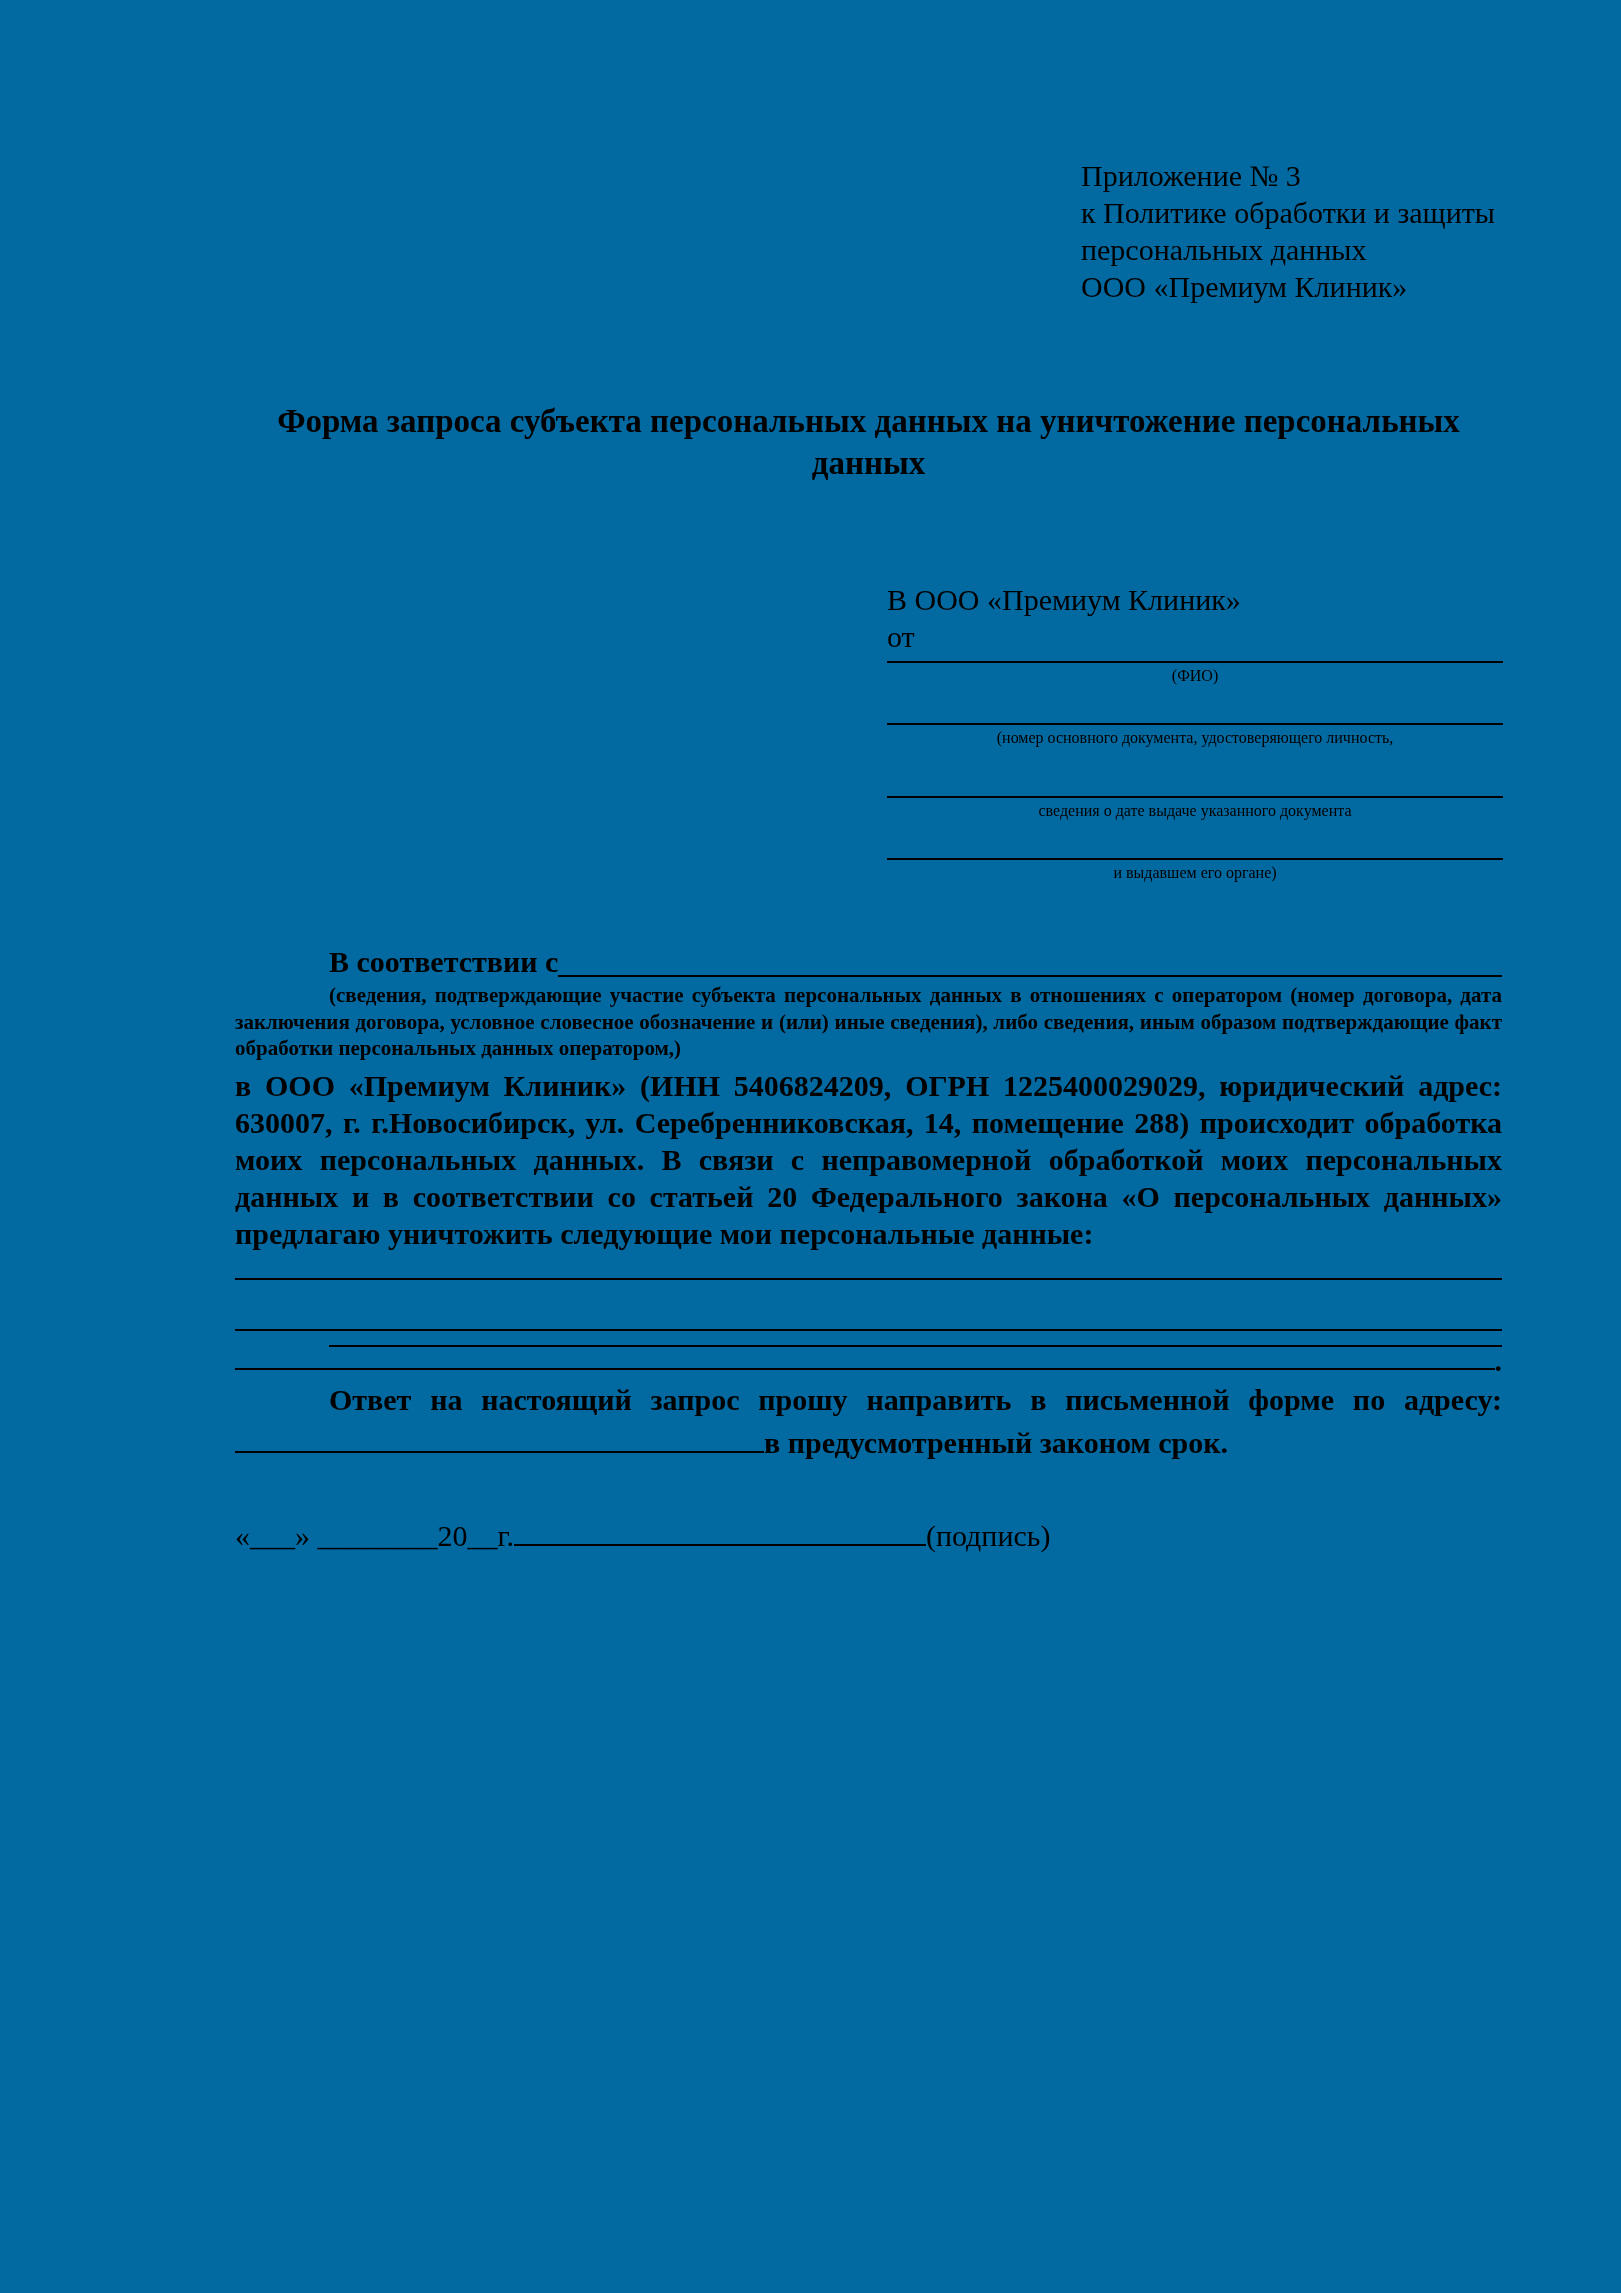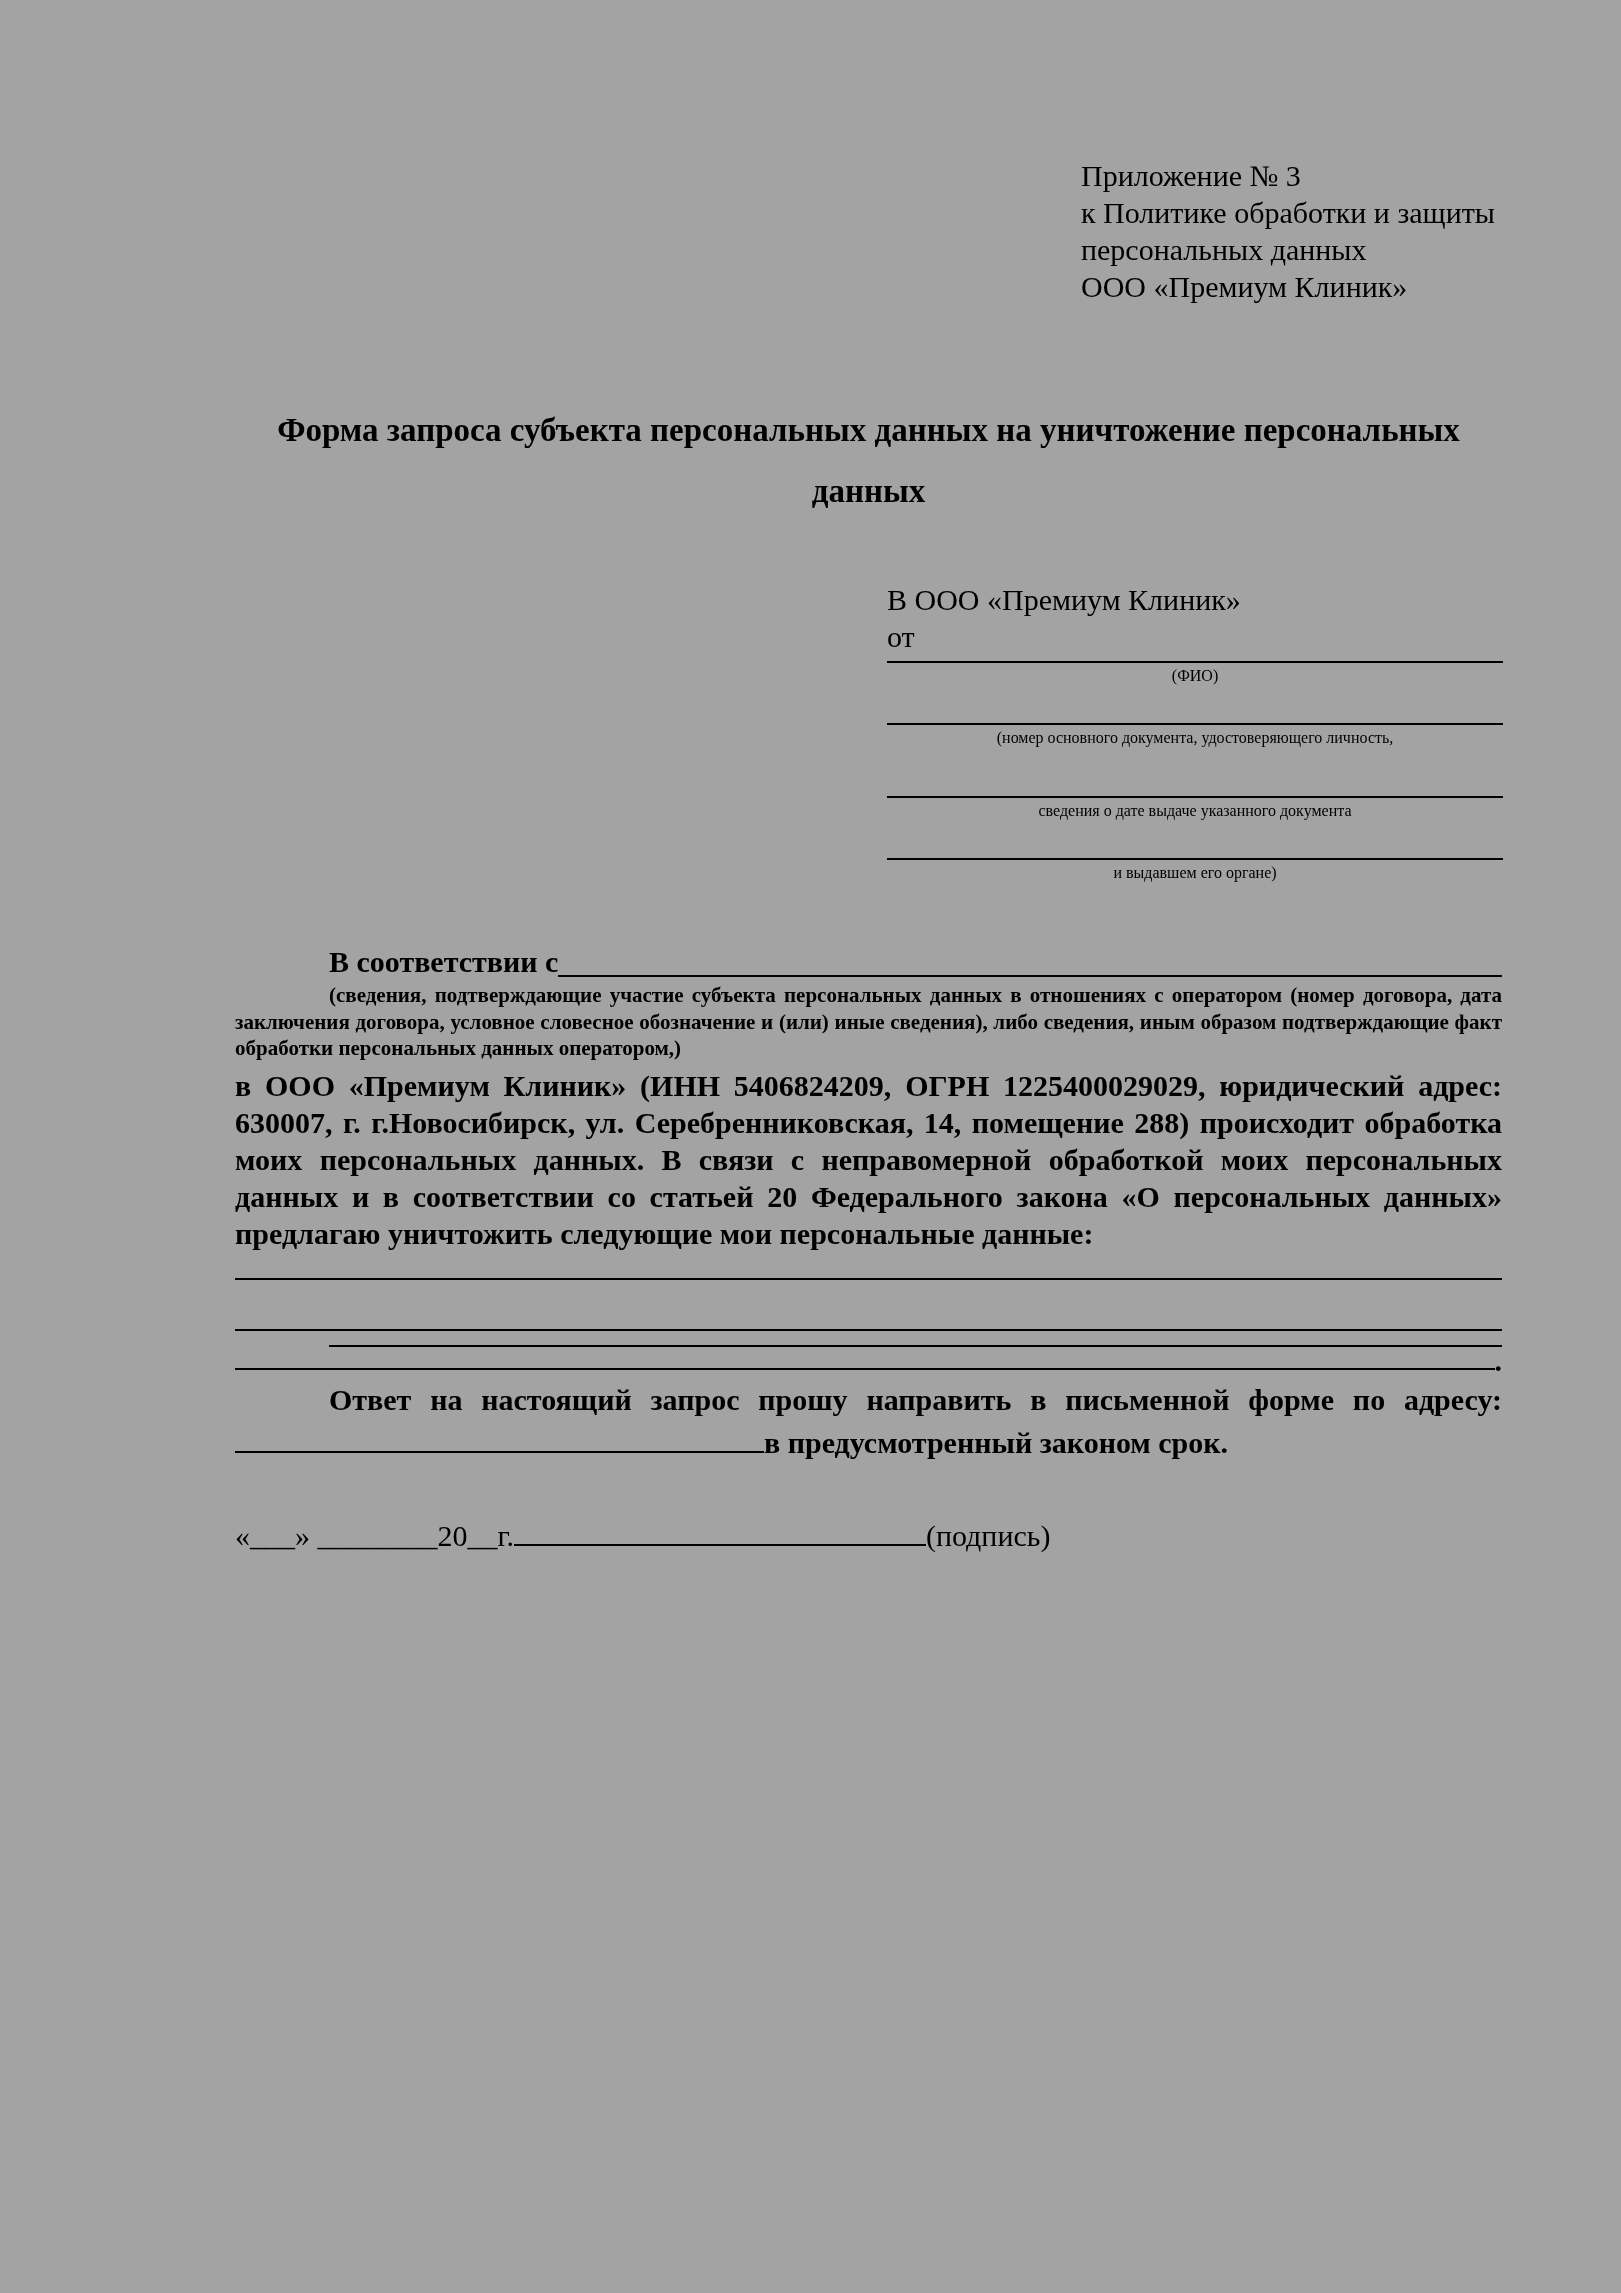--- a/index.html
+++ b/index.html
@@ -1,31 +1,31 @@
 <!DOCTYPE html>
 <html lang="ru"><head>
 <meta charset="utf-8">
 <style>
   html,body{margin:0;padding:0;background:#fff;}
   .page{
     position:relative;
     width:1621px;height:2294px;
-    background:#a3a3a3;color:#000;
+    background:#0369a1;color:#000;
     font-family:"Liberation Serif","DejaVu Serif",serif;
     overflow:hidden;
   }
   
   .appendix{
     position:absolute;left:1081px;top:157px;width:451px;
     font-size:30px;line-height:37px;
   }
   
   .doc-title{
     position:absolute;left:235px;top:400px;width:1267px;
-    text-align:center;font-weight:bold;font-size:33px;line-height:61px;
+    text-align:center;font-weight:bold;font-size:33px;line-height:42px;
   }
   
   .addressee{
     position:absolute;left:887px;top:581px;width:616px;
     font-size:30px;line-height:37px;
   }
   .blank-line{height:5.9px;border-bottom:2.9px solid #000;}
   .cap{font-size:16px;line-height:26.5px;text-align:center;}
   .gap28{margin-top:27.4px;}
   .gap40{margin-top:39px;}

